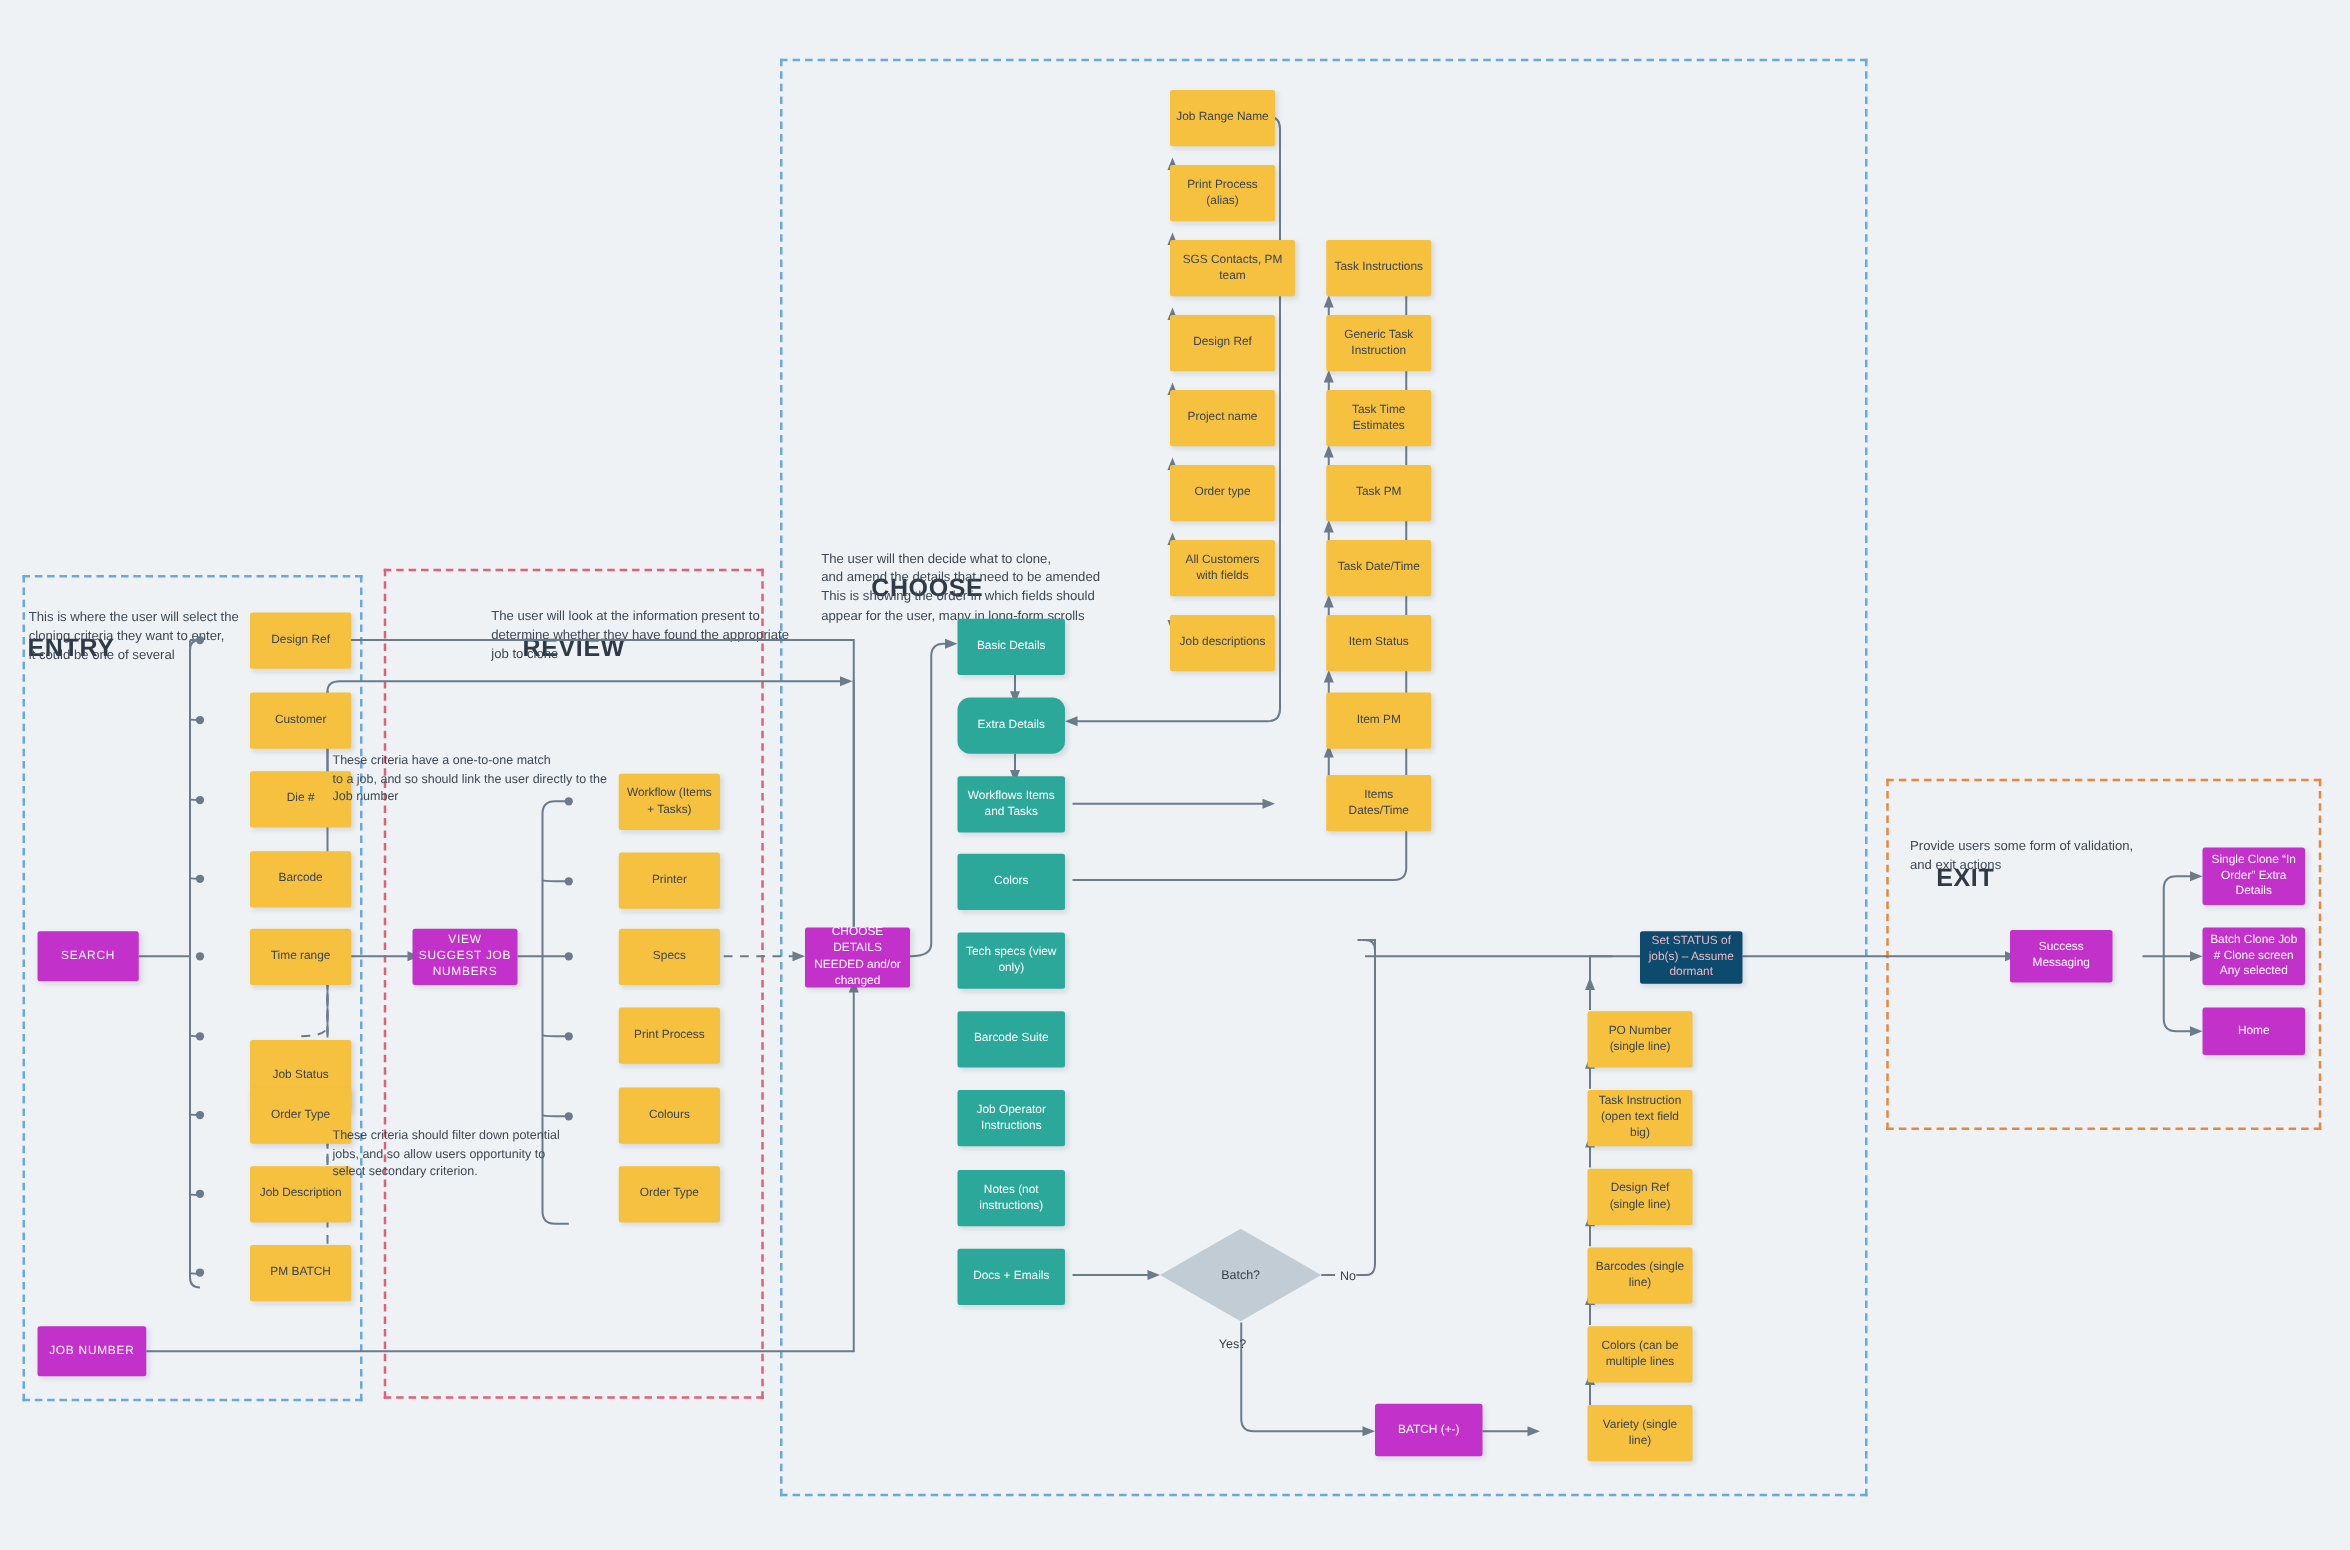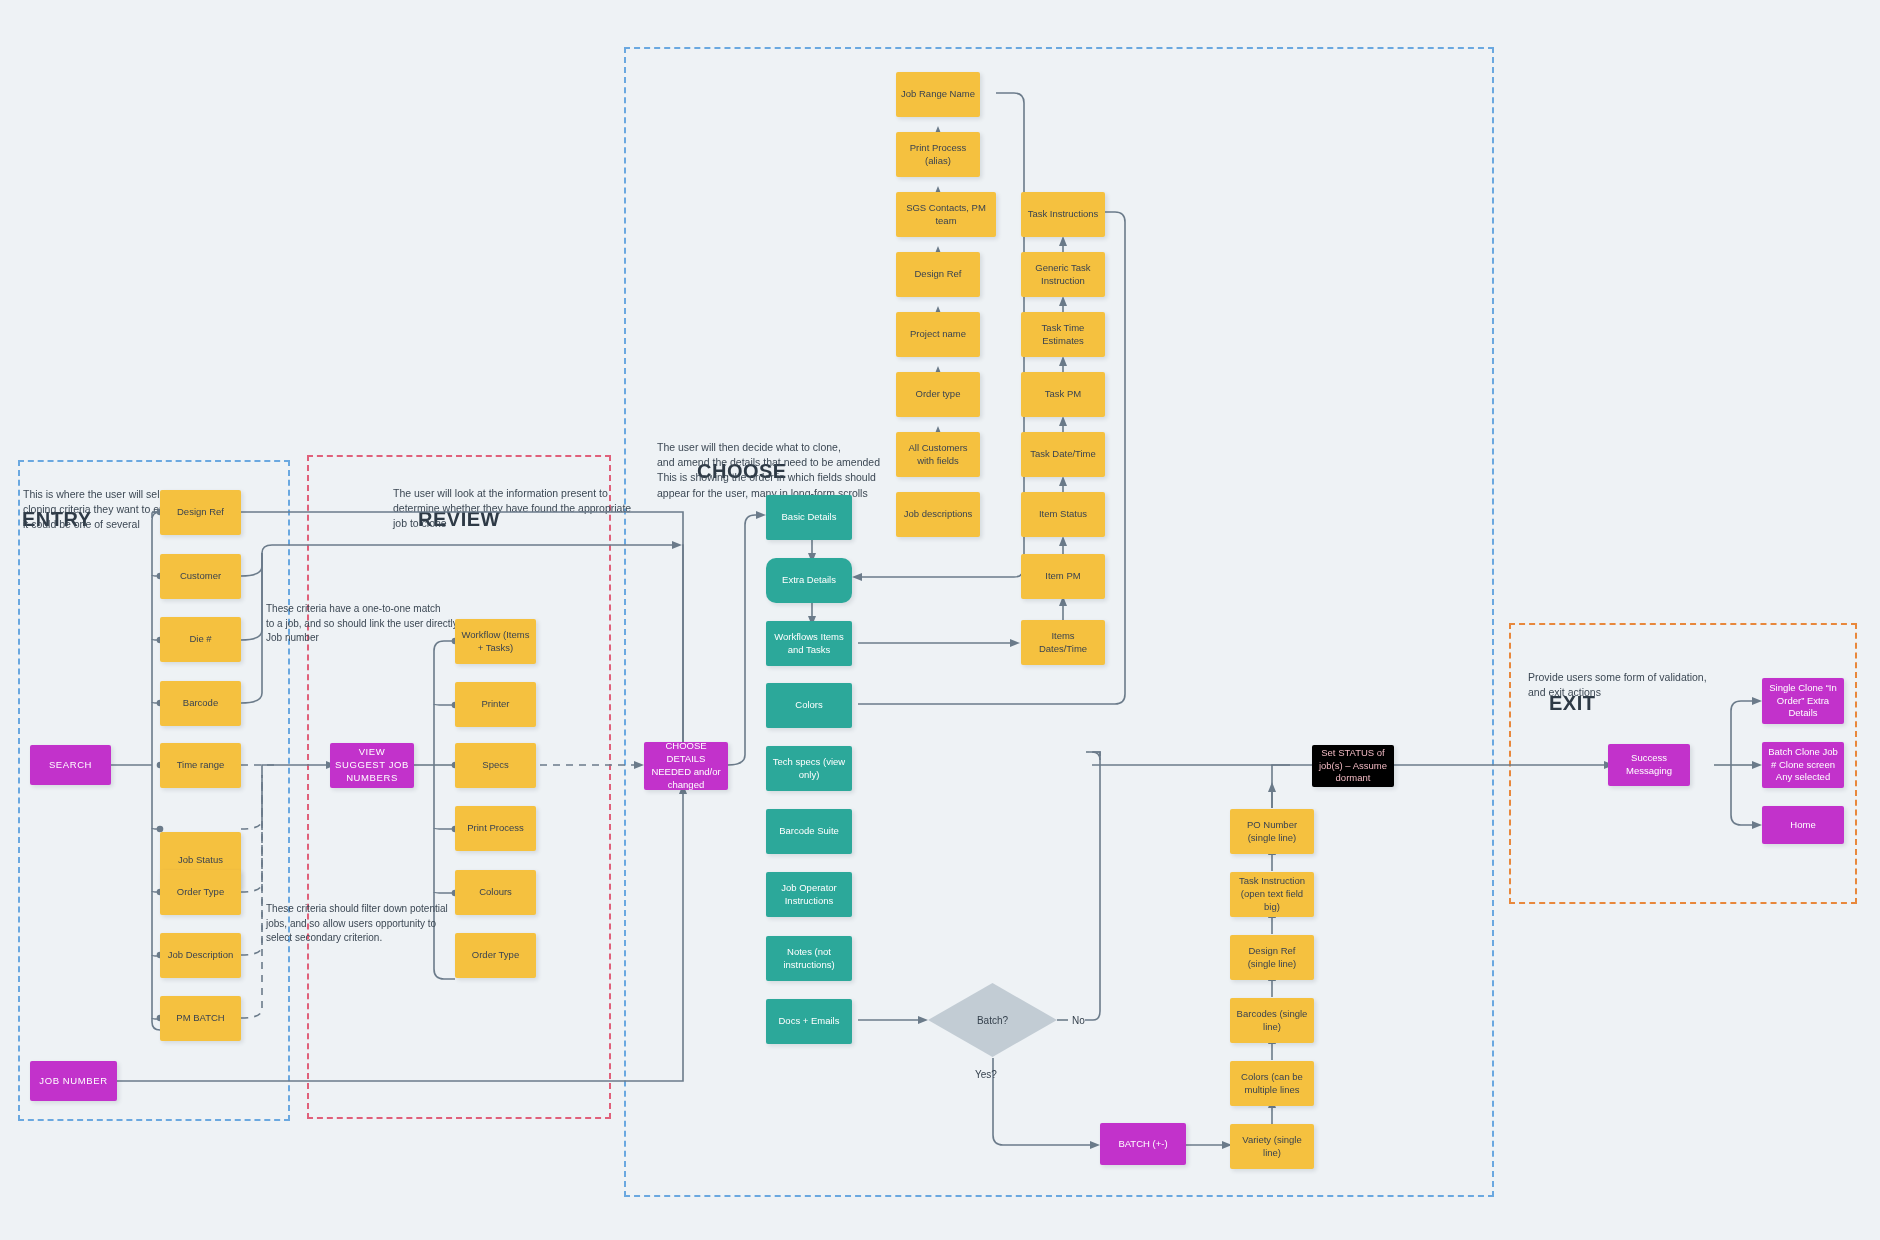--- a/index.html
+++ b/index.html
@@ -30,24 +30,24 @@
 
   
   .node{
     position:absolute;box-sizing:border-box;
     display:flex;align-items:center;justify-content:center;text-align:center;
     font-size:9.5px;line-height:1.35;
     border-radius:2px;
     box-shadow:2px 2px 4px rgba(40,55,70,.13);
     padding:2px 5px;
   }
-  .node.yellow{background:#f5c13f;color:#3a4350;}
+  .node.yellow{background:#f5c13f;color:#3a4350;margin-left:40px;}
   .node.teal{background:#2ca89a;color:#ffffff;}
   .node.purple{background:#c232cb;color:#ffffff;}
-  .node.red{background:#000000;color:#f0b9c2;}
+  .node.red{background:#0c4a6e;color:#f0b9c2;}
   .node.purple.caps{letter-spacing:.6px;}
 
   .diamond{
     position:absolute;background:#c2ccd4;
     clip-path:polygon(50% 0,100% 50%,50% 100%,0 50%);
     display:flex;align-items:center;justify-content:center;
     font-size:10px;color:#36424e;
   }
 
   

